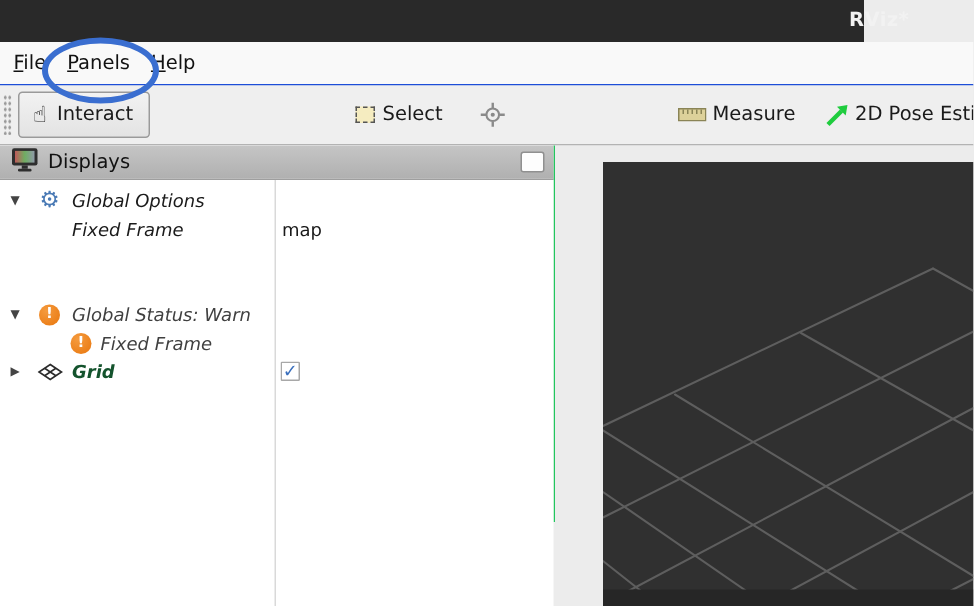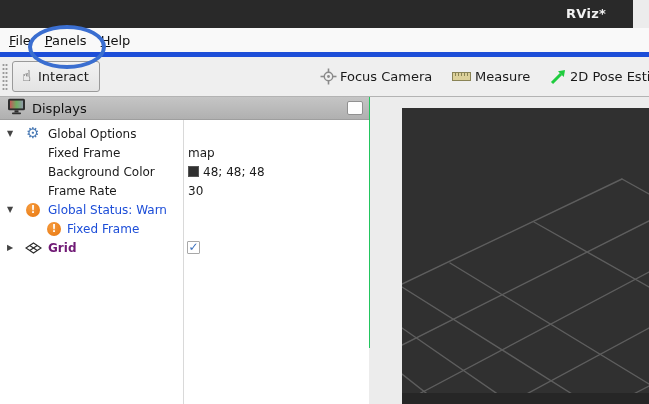--- a/index.html
+++ b/index.html
@@ -1,24 +1,24 @@
 <!DOCTYPE html>
 <html><head>
 <meta charset="utf-8">
 <style>
   * { margin:0; padding:0; box-sizing:border-box; }
   html,body { width:649px; height:404px; overflow:hidden; }
   body { font-family:"DejaVu Sans", sans-serif; position:relative; background:#ececec; }
 
   
-  .titlebar { position:absolute; left:0; top:0; width:633px; height:28px; background:#292929; }
+  .titlebar { position:absolute; left:0; top:0; width:576px; height:28px; background:#292929; }
   .titlebar .wtitle { position:absolute; left:566px; top:6px; color:#f2f2f2; font-size:13px; font-weight:bold; letter-spacing:0.3px; }
 
   
-  .menubar { position:absolute; left:0; top:28px; width:649px; height:29px; background:#f9f9f9; border-bottom:5px solid #1d4ed8; display:flex; align-items:center; padding-left:2px; }
+  .menubar { position:absolute; left:0; top:28px; width:649px; height:29px; background:#f9f9f9; border-bottom:1px solid #1d4ed8; display:flex; align-items:center; padding-left:2px; }
   .menu-item { padding:4px 7px; font-size:13px; color:#111; cursor:default; }
   .menu-label { display:inline-block; }
   .menu-label::first-letter { text-decoration:underline; }
 
   
   .annot-ellipse { position:absolute; left:28px; top:25px; width:78px; height:44px; border:4px solid #3a6ed0; border-radius:50%; z-index:50; pointer-events:none; }
 
   
   .toolbar { position:absolute; left:0; top:57px; width:649px; height:40px; background:#efefef; border-bottom:1px solid #b3b3b3; overflow:hidden; }
   .grip { position:absolute; left:2px; top:6px; width:6px; height:27px;
@@ -39,26 +39,26 @@
   .displays-panel { position:absolute; left:0; top:0; width:370px; height:251px; background:#ffffff; border-right:1px solid #22c55e; }
   .panel-header { position:absolute; left:0; top:0; width:100%; height:23px; background:linear-gradient(#c5c5c5,#b0b0b0); border-bottom:1px solid #9e9e9e; display:flex; align-items:center; padding:0 4px 0 7px; }
   .panel-header .ptitle { font-size:13px; color:#111; margin-left:6px; flex:1; }
   .float-btn { width:16px; height:14px; background:#fdfdfd; border:1px solid #909090; border-radius:2px; margin-right:2px; }
 
   .tree { position:absolute; left:0; top:23px; width:100%; height:284px; background:#fff; }
   .value-sep { position:absolute; left:183px; top:0; bottom:0; width:1px; background:#d9d9d9; }
   .trow { position:absolute; left:0; width:100%; height:19px; display:flex; align-items:center; font-size:12px; color:#1a1a1a; }
   .expander { position:absolute; left:4px; width:12px; text-align:center; font-size:8px; color:#444; }
   .row-icon { position:absolute; left:24px; width:18px; display:flex; align-items:center; justify-content:center; }
-  .tlabel { position:absolute; left:48px; }
+  .tlabel { position:absolute; left:48px;font-style:italic; }
   .tlabel.indent2 { left:67px; }
   .row-icon.indent2 { left:45px; }
   .tvalue { position:absolute; left:188px; display:flex; align-items:center; gap:4px; white-space:pre; max-width:178px; overflow:hidden; }
-  .warn-text { color:#1d4ed8; }
-  .grid-text { color:#701a75; font-weight:bold; }
+  .warn-text { color:#404040; }
+  .grid-text { color:#14532d; font-weight:bold; }
   .warn-badge { width:14px; height:14px; border-radius:50%; background:radial-gradient(circle at 35% 30%, #f59b3e, #e8760d); color:#fff; font-size:10px; font-weight:bold; text-align:center; line-height:14px; }
   .swatch { width:11px; height:11px; border:1px solid #555; }
   .checkbox { width:13px; height:13px; background:#fff; border:1px solid #a8a8a8; border-radius:1px; color:#3a6fbd; font-size:12px; line-height:11px; text-align:center; font-weight:bold; }
   .gear-glyph { font-size:15px; color:#4a7ab5; line-height:1; }
 
   
   .viewport { position:absolute; left:402px; top:11px; width:247px; height:296px; background:#303030; overflow:hidden; }
   .viewport svg { display:block; }
   .vp-bottom-strip { position:absolute; left:0; bottom:0; width:100%; height:11px; background:#262626; }
 </style>
@@ -87,35 +87,40 @@
   <div class="grip"></div>
 
   <div class="tool active" style="left:12px;">
     <span class="icon16">
         <span class="hand-glyph">☝</span>
       </span>
     <span>Interact</span>
   </div>
 
 
+  <div class="tool" style="left:235px;">
+    <span class="icon16">
+        <span class="select-box"></span>
+      </span>
+    <span>Select</span>
+  </div>
 
   <div class="tool" style="left:320px;">
     <span class="icon16">
       <svg width="17" height="17" viewBox="0 0 17 17">
         <circle cx="8.5" cy="8.5" r="4.2" fill="none" stroke="#8a8a8a" stroke-width="1.4"></circle>
         <circle cx="8.5" cy="8.5" r="1.4" fill="#8a8a8a"></circle>
         <g stroke="#8a8a8a" stroke-width="1.6">
           <line x1="8.5" y1="0.5" x2="8.5" y2="4"></line>
             <line x1="8.5" y1="13" x2="8.5" y2="16.5"></line>
           <line x1="0.5" y1="8.5" x2="4" y2="8.5"></line>
             <line x1="13" y1="8.5" x2="16.5" y2="8.5"></line>
         </g>
       </svg>
     </span>
-    <span>Focus Camera</span>
   </div>
 
   <div class="tool" style="left:451px;">
     <span class="icon16" style="width:21px;">
       <svg class="ruler" width="19" height="9" viewBox="0 0 19 9">
         <rect x="0.5" y="0.5" width="18" height="8" fill="#ddd19a" stroke="#8a8456" stroke-width="1"></rect>
         <g stroke="#8a8456" stroke-width="1">
           <line x1="3.5" y1="1" x2="3.5" y2="4"></line>
             <line x1="6.5" y1="1" x2="6.5" y2="4"></line>
           <line x1="9.5" y1="1" x2="9.5" y2="4"></line>
@@ -170,32 +175,21 @@
             <span class="gear-glyph">⚙</span>
           </span>
         <span class="tlabel">Global Options</span>
       </div>
 
       <div class="trow" style="top:23px;">
         <span class="tlabel">Fixed Frame</span>
         <span class="tvalue">map</span>
       </div>
 
-      <div class="trow" style="top:42px;">
-        <span class="tlabel">Background Color</span>
-        <span class="tvalue">
-          <span class="swatch" style="background:#303030"></span>
-          <span>48; 48; 48</span>
-        </span>
-      </div>
-
-      <div class="trow" style="top:61px;">
-        <span class="tlabel">Frame Rate</span>
-        <span class="tvalue">30</span>
-      </div>
+
 
       <div class="trow" style="top:80px;">
         <span class="expander">▼</span>
         <span class="row-icon">
             <span class="warn-badge">!</span>
           </span>
         <span class="tlabel warn-text">Global Status: Warn</span>
       </div>
 
       <div class="trow" style="top:99px;">

